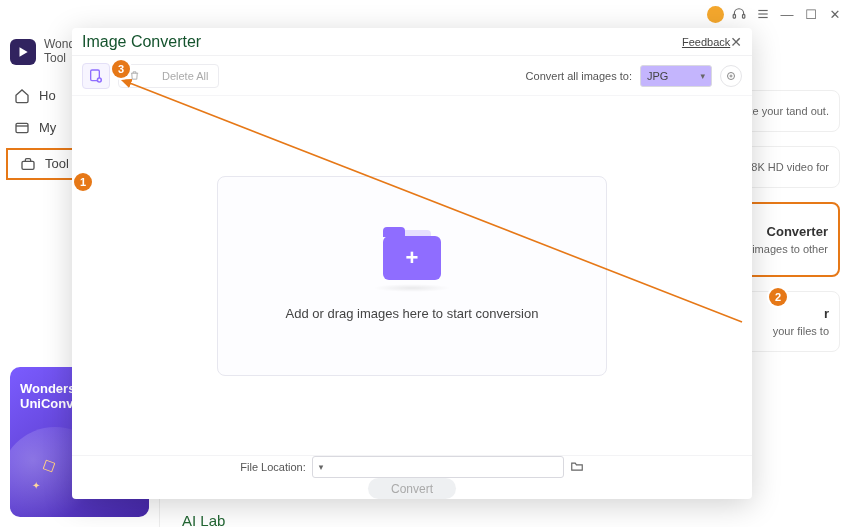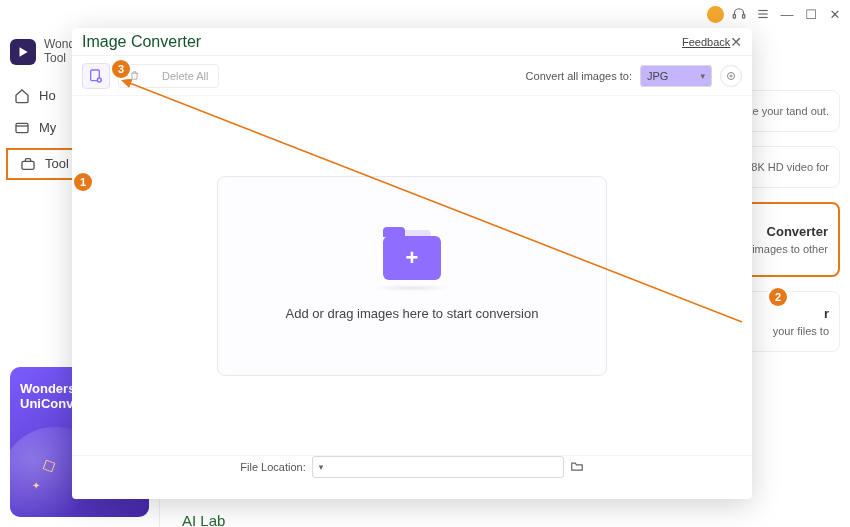--- a/index.html
+++ b/index.html
@@ -333,20 +333,23 @@
       <span>File Location:</span>
       <div class="fl-select">
         <span class="caret" style="font-size:9px;color:#666;">▾</span>
       </div>
       <span style="color:#666;">
         <svg width="14" height="14" viewBox="0 0 24 24" fill="none" stroke="currentColor" stroke-width="2">
             <path d="M3 7h6l2 3h10v9H3z"></path>
           </svg>
       </span>
     </div>
+    <div class="convert-btn">
+      <span>Convert</span>
+    </div>
   </div>
 </div>
 
 <div class="badge" style="left:74px; top:173px;">1</div>
 <div class="badge" style="left:769px; top:288px;">2</div>
 <div class="badge" style="left:112px; top:60px;">3</div>
 
 <svg class="arrow" width="850" height="527" style="left:0;top:0;">
   <defs>
     <marker id="ah" markerWidth="8" markerHeight="8" refX="6" refY="3" orient="auto">

